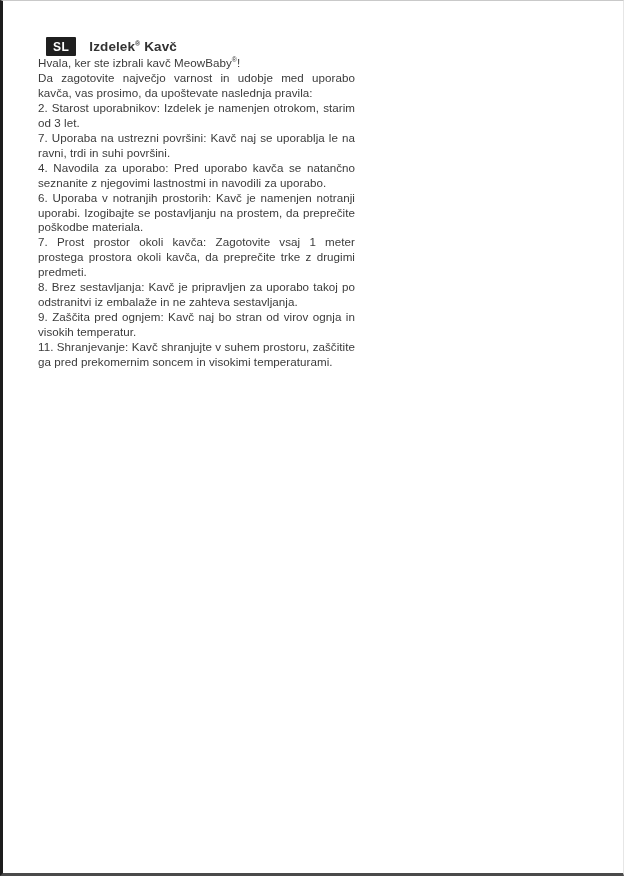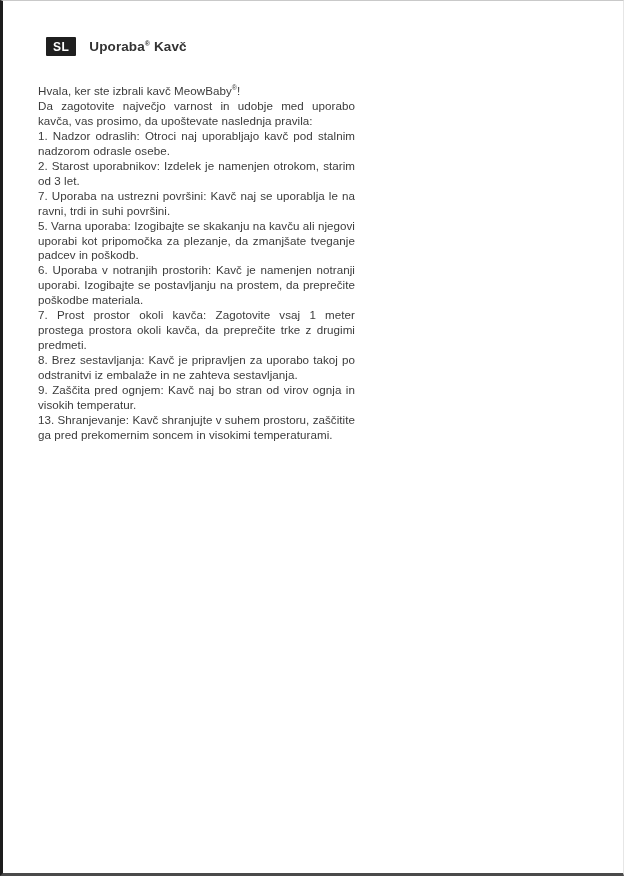--- a/index.html
+++ b/index.html
@@ -23,21 +23,21 @@
   .content {
     position: absolute;
     left: 35px;
     top: 36px;
     width: 317px;
   }
   .header-row {
     display: flex;
     align-items: center;
     gap: 13px;
-    margin-bottom: 28px;
+    margin-bottom: 0;
     padding-left: 8px;
   }
   .lang-badge {
     background: #1f1f1f;
     color: #ffffff;
     font-weight: bold;
     font-size: 12px;
     line-height: 1;
     padding: 4px 7px 3px 7px;
     letter-spacing: 0.5px;
@@ -67,33 +67,32 @@
   }
 </style>
 </head>
 <body>
 
 <div class="page">
   <div class="content">
 
     <div class="header-row">
       <span class="lang-badge">SL</span>
-      <span class="doc-title"><span>Uporaba</span><sup class="reg">®</sup> <span>Kavč</span></span>
+      <span class="doc-title"><span>Izdelek</span><sup class="reg">®</sup> <span>Kavč</span></span>
     </div>
 
     <div class="body-text">
       <p><span>Hvala, ker ste izbrali kavč MeowBaby</span><sup class="reg">®</sup><span>!</span></p>
 
       <p>Da zagotovite največjo varnost in udobje med uporabo kavča, vas prosimo, da upoštevate naslednja pravila:</p>
 
-      <p>1. Nadzor odraslih: Otroci naj uporabljajo kavč pod stalnim nadzorom odrasle osebe.</p>
       <p>2. Starost uporabnikov: Izdelek je namenjen otrokom, starim od 3 let.</p>
       <p>7. Uporaba na ustrezni površini: Kavč naj se uporablja le na ravni, trdi in suhi površini.</p>
-      <p>5. Varna uporaba: Izogibajte se skakanju na kavču ali njegovi uporabi kot pripomočka za plezanje, da zmanjšate tveganje padcev in poškodb.</p>
+      <p>4. Navodila za uporabo: Pred uporabo kavča se natančno seznanite z njegovimi lastnostmi in navodili za uporabo.</p>
       <p>6. Uporaba v notranjih prostorih: Kavč je namenjen notranji uporabi. Izogibajte se postavljanju na prostem, da preprečite poškodbe materiala.</p>
       <p>7. Prost prostor okoli kavča: Zagotovite vsaj 1 meter prostega prostora okoli kavča, da preprečite trke z drugimi predmeti.</p>
       <p>8. Brez sestavljanja: Kavč je pripravljen za uporabo takoj po odstranitvi iz embalaže in ne zahteva sestavljanja.</p>
       <p>9. Zaščita pred ognjem: Kavč naj bo stran od virov ognja in visokih temperatur.</p>
-      <p>13. Shranjevanje: Kavč shranjujte v suhem prostoru, zaščitite ga pred prekomernim soncem in visokimi temperaturami.</p>
+      <p>11. Shranjevanje: Kavč shranjujte v suhem prostoru, zaščitite ga pred prekomernim soncem in visokimi temperaturami.</p>
     </div>
 
   </div>
 </div>
 
 </body></html>

